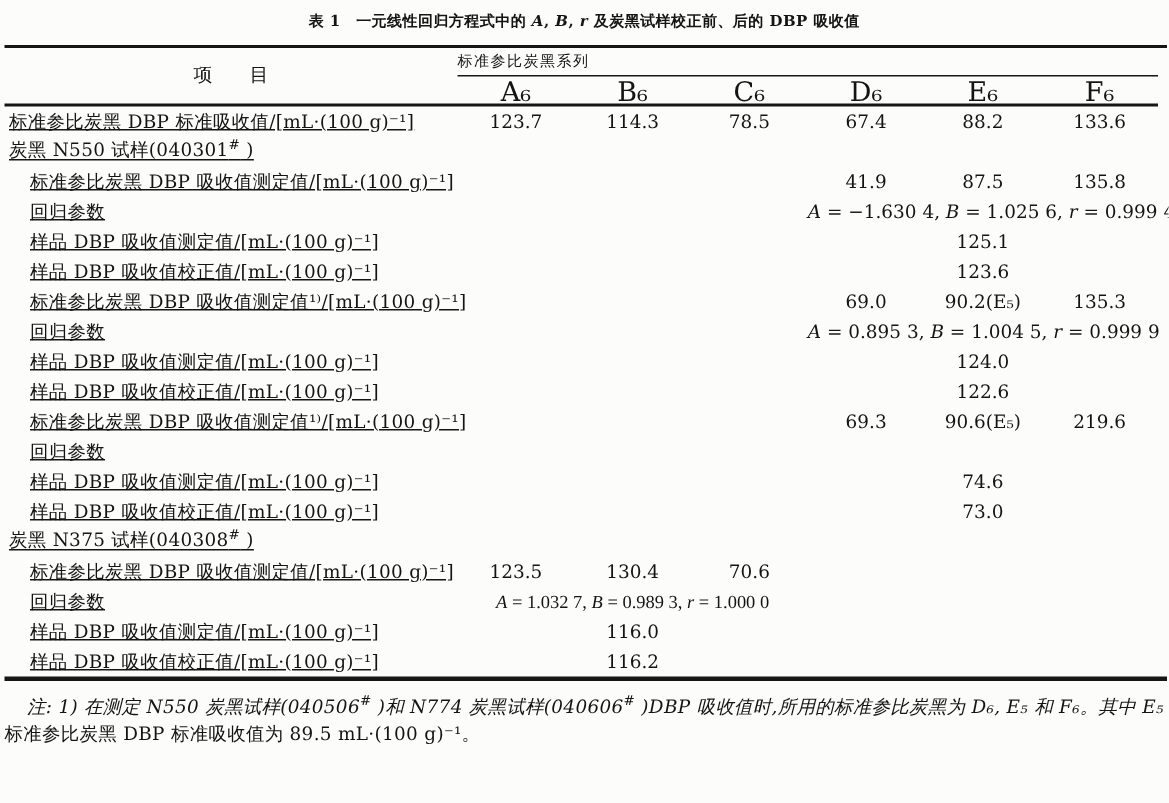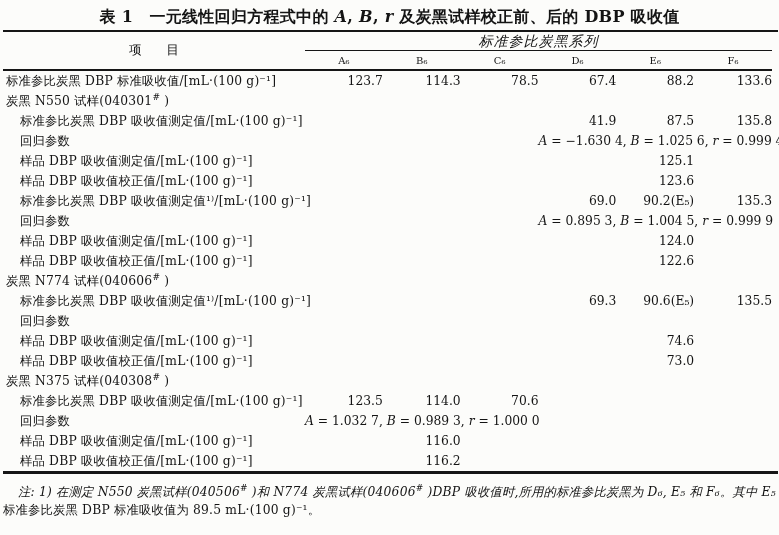--- a/index.html
+++ b/index.html
@@ -5,54 +5,54 @@
   * { margin:0; padding:0; box-sizing:border-box; }
   html,body { width:779px; height:535px; overflow:hidden; }
   body {
     background:#fcfcfa;
     color:#141414;
     font-family:"DejaVu Serif","Liberation Serif",serif;
     -webkit-font-smoothing:antialiased;
   }
   .title {
     padding-top:7px; height:28px;
-    text-align:center; font-weight:bold; font-size:16px;
+    text-align:center; font-weight:bold; font-size:10px;
     letter-spacing:0.3px; white-space:nowrap;
   }
   .tbl {
     margin:2px 0 0 3px; width:775px;
     border-top:2px solid #161616;
     border-bottom:3px solid #161616;
     padding-right:6px;
   }
   .hdr { display:grid; grid-template-columns:302px 1fr; border-bottom:2px solid #161616; }
   .hdr-item {
     display:flex; align-items:center; justify-content:center;
     font-size:12.5px; white-space:pre;
   }
   .hdr-series {
-    height:19px; line-height:19px; text-align:center;
-    border-bottom:1px solid #161616; font-size:14px; letter-spacing:1px;font-style:italic;
+    height:19px; line-height:19px; 
+    border-bottom:1px solid #161616; font-size:10px; letter-spacing:1px;
   }
   .hdr-cols {
     display:grid; grid-template-columns:repeat(6,1fr);
-    height:18px; align-items:center; text-align:center; font-size:10px;
+    height:18px; align-items:center; text-align:center; font-size:18px;
   }
   .body-rows { }
   .row {
     display:grid; grid-template-columns:302px repeat(6,1fr);
     height:20px; align-items:center; font-size:12.3px;
   }
-  .lbl { white-space:nowrap; padding-left:3px; letter-spacing:0.2px; }
+  .lbl { white-space:nowrap; padding-left:3px; letter-spacing:0.2px;text-decoration:underline; }
   .lbl.sub { padding-left:17px; }
-  .v { text-align:right; white-space:nowrap; }
+  .v { text-align:center; white-space:nowrap; }
   .c1{grid-column:2} .c2{grid-column:3} .c3{grid-column:4}
   .c4{grid-column:5} .c5{grid-column:6} .c6{grid-column:7}
   .span-def { grid-column:5/8; }
-  .span-abc { grid-column:2/5; }
+  .span-abc { grid-column:2/5;font-family:Liberation Serif, serif; }
   .eq { text-align:center; white-space:nowrap; }
   .note { margin:6px 4px 0 3px; font-size:12.3px; line-height:17.5px; letter-spacing:0.2px; }
   .note-l1 { text-indent:15px; white-space:nowrap;font-style:italic; }
   .note-l2 { white-space:nowrap; }
   sup { font-size:9px; }
   i { font-style:italic; }
 </style>
 </head>
 <body>
 
@@ -129,29 +129,26 @@
     <div class="row">
       <div class="lbl sub">样品 DBP 吸收值测定值/[mL·(100 g)⁻¹]</div>
       <div class="v c5">124.0</div>
     </div>
 
     <div class="row">
       <div class="lbl sub">样品 DBP 吸收值校正值/[mL·(100 g)⁻¹]</div>
       <div class="v c5">122.6</div>
     </div>
 
-    <div class="row">
-      <div class="lbl">炭黑 N774 试样(040606<sup>#</sup> )</div>
-    </div>
 
     <div class="row">
       <div class="lbl sub">标准参比炭黑 DBP 吸收值测定值¹⁾/[mL·(100 g)⁻¹]</div>
       <div class="v c4">69.3</div>
       <div class="v c5">90.6(E₅)</div>
-      <div class="v c6">135.5</div>
+      <div class="v c6">219.6</div>
     </div>
 
     <div class="row">
       <div class="lbl sub">回归参数</div>
     </div>
 
     <div class="row">
       <div class="lbl sub">样品 DBP 吸收值测定值/[mL·(100 g)⁻¹]</div>
       <div class="v c5">74.6</div>
     </div>
@@ -161,21 +158,21 @@
       <div class="v c5">73.0</div>
     </div>
 
     <div class="row">
       <div class="lbl">炭黑 N375 试样(040308<sup>#</sup> )</div>
     </div>
 
     <div class="row">
       <div class="lbl sub">标准参比炭黑 DBP 吸收值测定值/[mL·(100 g)⁻¹]</div>
       <div class="v c1">123.5</div>
-      <div class="v c2">114.0</div>
+      <div class="v c2">130.4</div>
       <div class="v c3">70.6</div>
     </div>
 
     <div class="row">
       <div class="lbl sub">回归参数</div>
       <div class="eq span-abc"><i>A</i> = 1.032 7, <i>B</i> = 0.989 3, <i>r</i> = 1.000 0</div>
     </div>
 
     <div class="row">
       <div class="lbl sub">样品 DBP 吸收值测定值/[mL·(100 g)⁻¹]</div>

